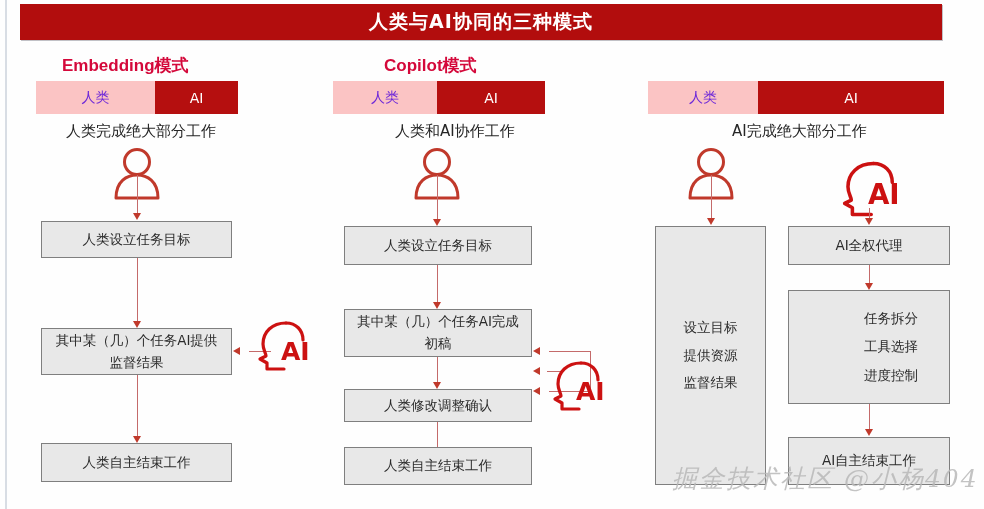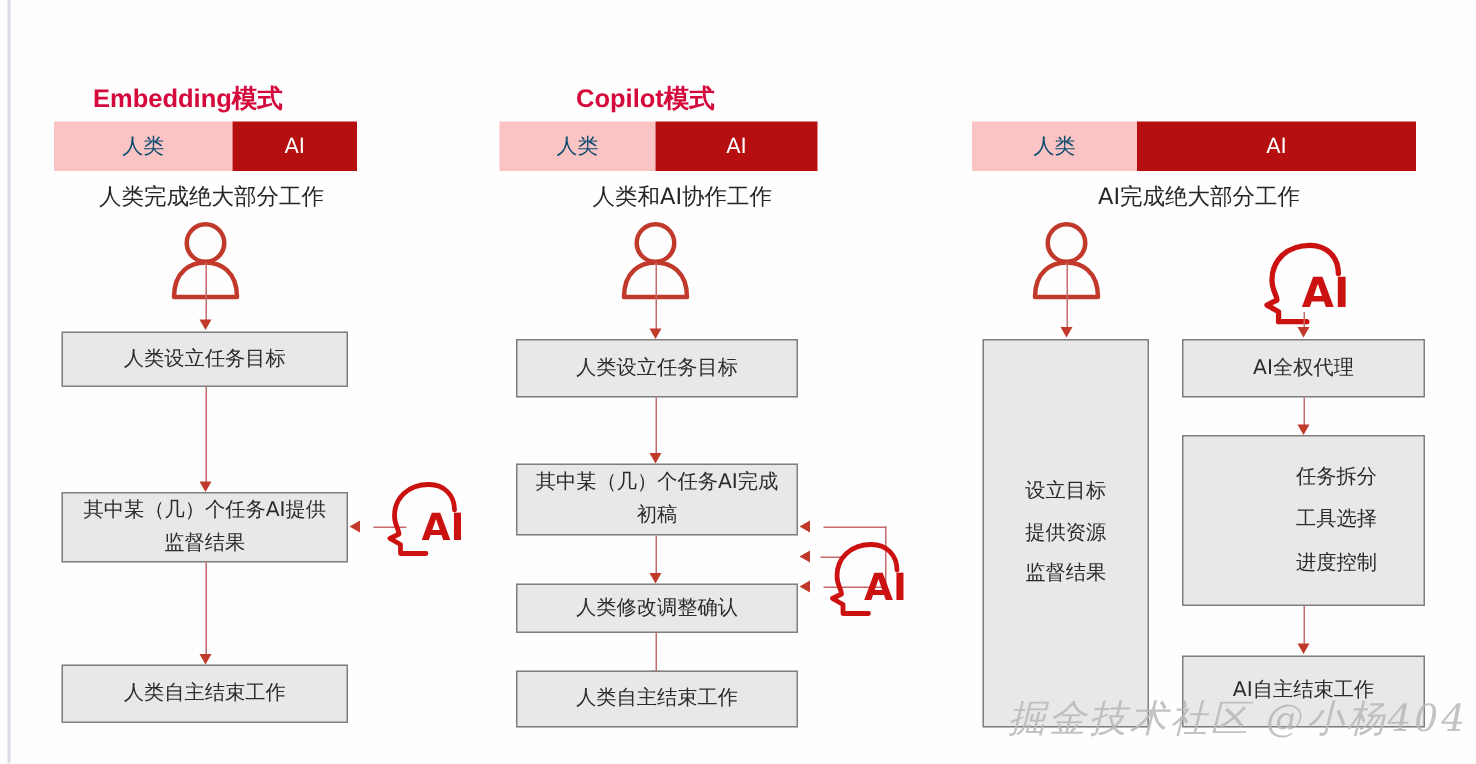--- a/index.html
+++ b/index.html
@@ -29,21 +29,21 @@
 
   
   .col-title{
     position:absolute;color:#d4083a;font-weight:700;font-size:17px;
     font-family:Liberation Sans, sans-serif;
     white-space:nowrap;
   }
   .ratio-bar{position:absolute;height:33px;display:flex;}
   .ratio-bar .human{background:#fbc4c4;display:flex;align-items:center;justify-content:center;}
   .ratio-bar .ai{background:#b50f0f;display:flex;align-items:center;justify-content:center;}
-  .ratio-bar .human span{color:#0c4a6e;font-size:14px;font-family:Liberation Sans, sans-serif;text-align:center;}
+  .ratio-bar .human span{color:#6d28d9;font-size:14px;font-family:Liberation Sans, sans-serif;text-align:center;}
   .ratio-bar .ai span{color:#fff;font-size:14px;font-family:"DejaVu Sans","Liberation Sans",sans-serif;}
 
   .caption{
     position:absolute;color:#262626;font-size:15px;white-space:nowrap;
     font-family:"DejaVu Sans","Liberation Sans",sans-serif;
     margin-left:30px;
   }
 
   
   .box{
@@ -84,20 +84,23 @@
     user-select:none;
   }
 </style>
 </head>
 <body>
 
 <div id="stage">
 
   <div class="page-rule"></div>
 
+  <div class="title-bar">
+    <div class="t">人类与AI协同的三种模式</div>
+  </div>
 
   <div class="col-title" style="left:62px;top:54px;">Embedding模式</div>
 
   <div class="ratio-bar" style="left:36px;top:81px;width:202px;">
     <div class="human" style="width:119px;">
       <span>人类</span>
     </div>
     <div class="ai" style="width:83px;">
       <span>AI</span>
     </div>

